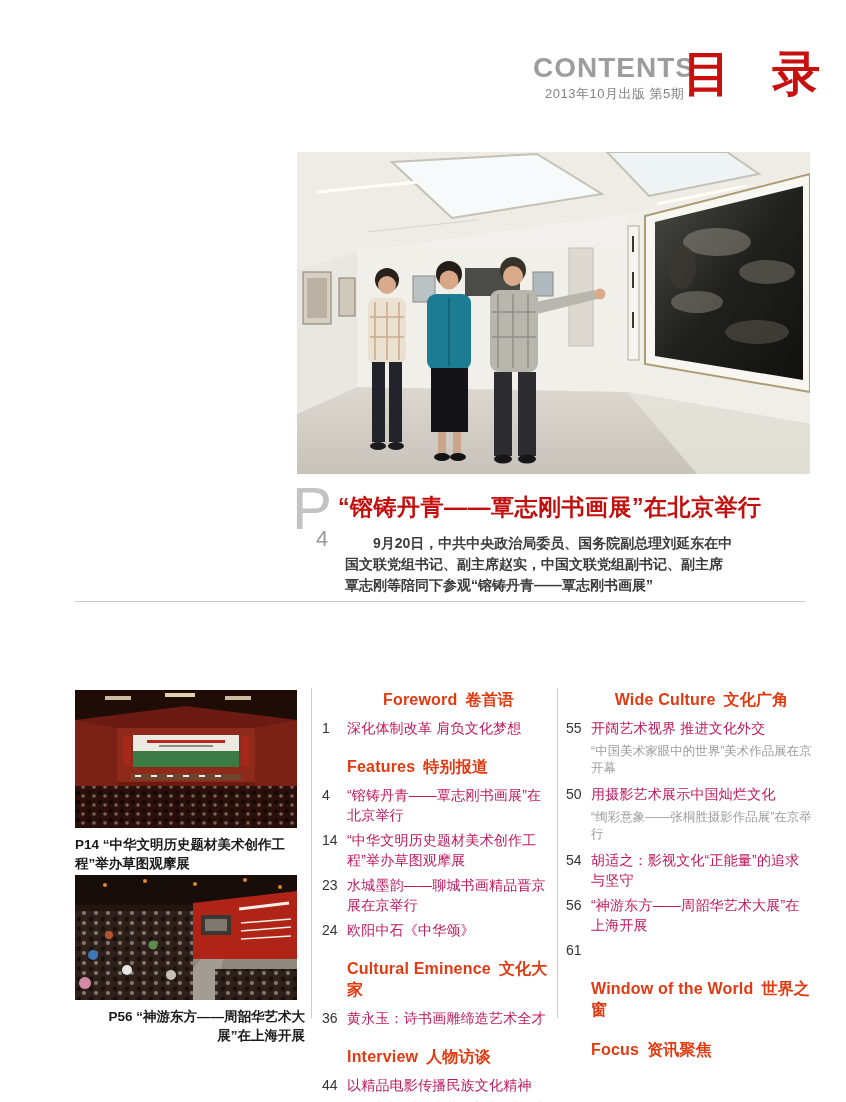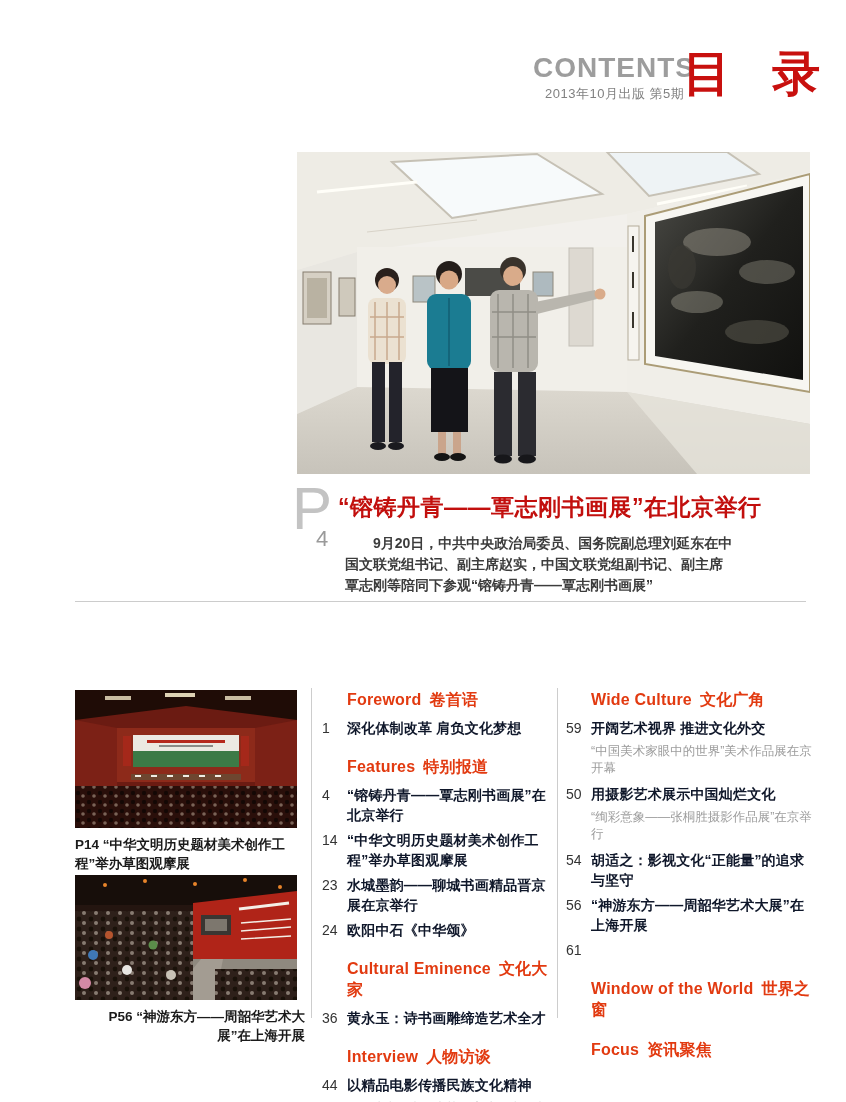--- a/index.html
+++ b/index.html
@@ -29,25 +29,25 @@
   .feat-cap2{position:absolute;left:75px;top:1007px;width:230px;font-size:13.5px;line-height:19px;
              color:#1b1b1b;font-weight:700;text-align:right;}
   .v-div{position:absolute;top:688px;width:1px;height:330px;background:#cdcdcd;}
   .v-div.one{left:311px;}
   .v-div.two{left:557px;}
   
   .toc-col{position:absolute;top:688px;}
   .toc-col.mid{left:322px;width:228px;}
   .toc-col.right{left:566px;width:246px;}
   .sec-h{font-size:16px;font-weight:700;color:#e23a10;margin:19px 0 7px 25px;letter-spacing:.2px;}
-  .toc-col .sec:first-child .sec-h{margin-top:2px;}
+  .toc-col .sec:first-child .sec-h{margin-top:2px;text-align:center;}
   .sec-h .cn{margin-left:8px;}
   .item{display:flex;margin-bottom:5px;}
   .item .num{width:25px;flex:none;font-size:14px;color:#333;line-height:20px;}
-  .item .tt{font-size:14px;font-weight:700;color:#0f172a;line-height:20px;letter-spacing:.2px;}
+  .item .tt{font-size:14px;font-weight:400;color:#be185d;line-height:20px;letter-spacing:.2px;}
   .sub{margin:0 0 7px 25px;font-size:12.5px;line-height:17px;color:#9c9c9c;}
 </style>
 </head>
 <body>
 
 <div id="page">
 
   <div class="contents-en">CONTENTS</div>
   <div class="issue-line">2013年10月出版  第5期</div>
   <div class="title-cn">目 录</div>
@@ -281,21 +281,21 @@
       <div class="sub">——访中国电影家协会主席，中国电影基金会会长，著名导演李前宽</div>
     </div>
   </div>
 
   <div class="toc-col right">
     <div class="sec">
       <div class="sec-h">
         <span class="en">Wide Culture</span><span class="cn">文化广角</span>
       </div>
       <div class="item">
-        <span class="num">59</span>
+        <span class="num">55</span>
         <span class="tt">开阔艺术视界  推进文化外交</span>
       </div>
       <div class="sub">“中国美术家眼中的世界”美术作品展在京开幕</div>
       <div class="item">
         <span class="num">50</span>
         <span class="tt">用摄影艺术展示中国灿烂文化</span>
       </div>
       <div class="sub">“绚彩意象——张桐胜摄影作品展”在京举行</div>
       <div class="item">
         <span class="num">54</span>

